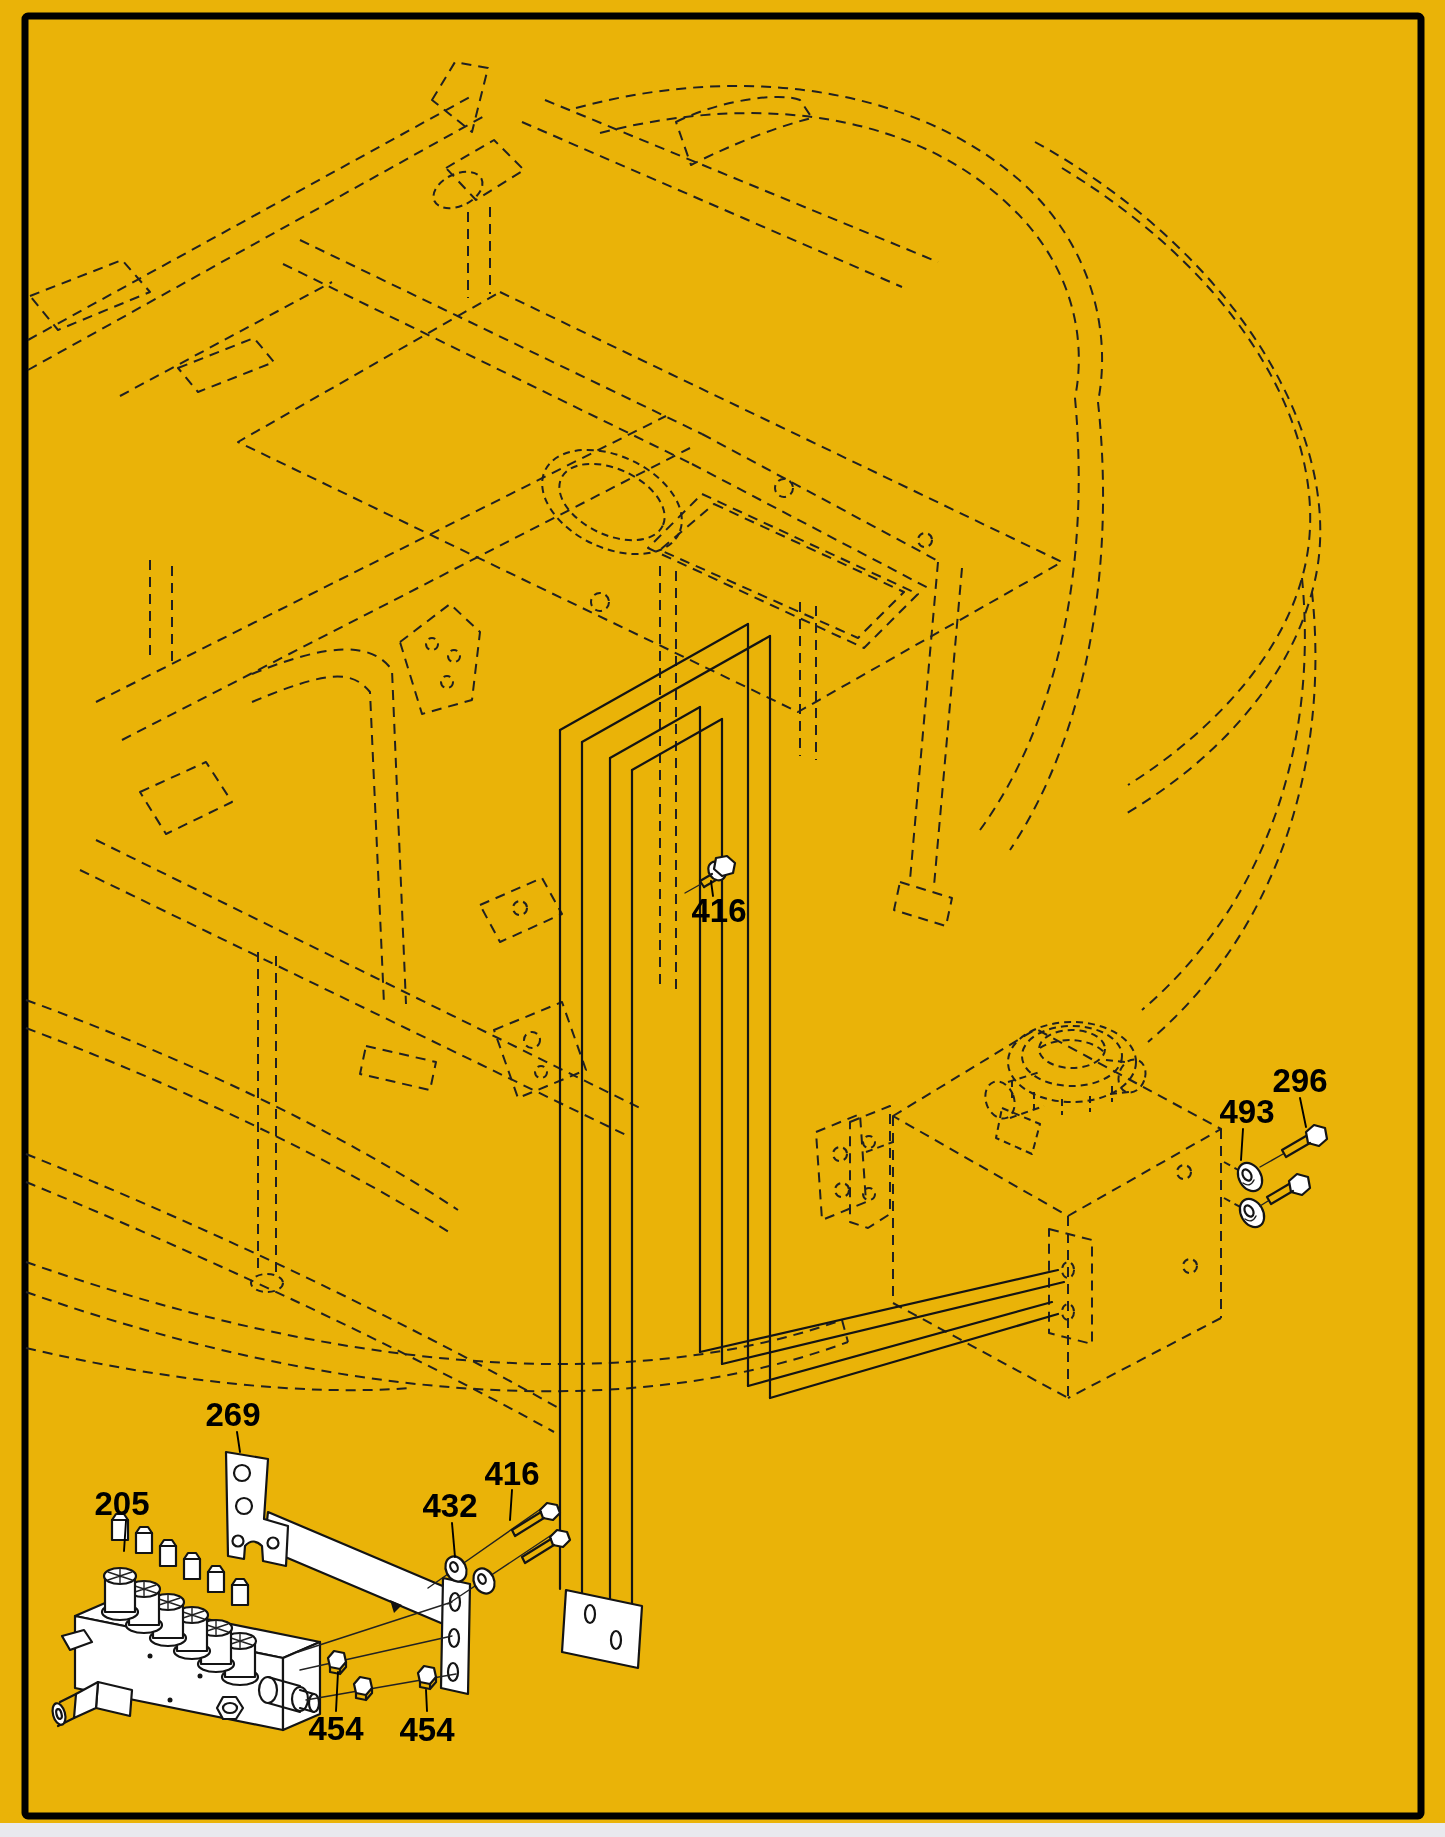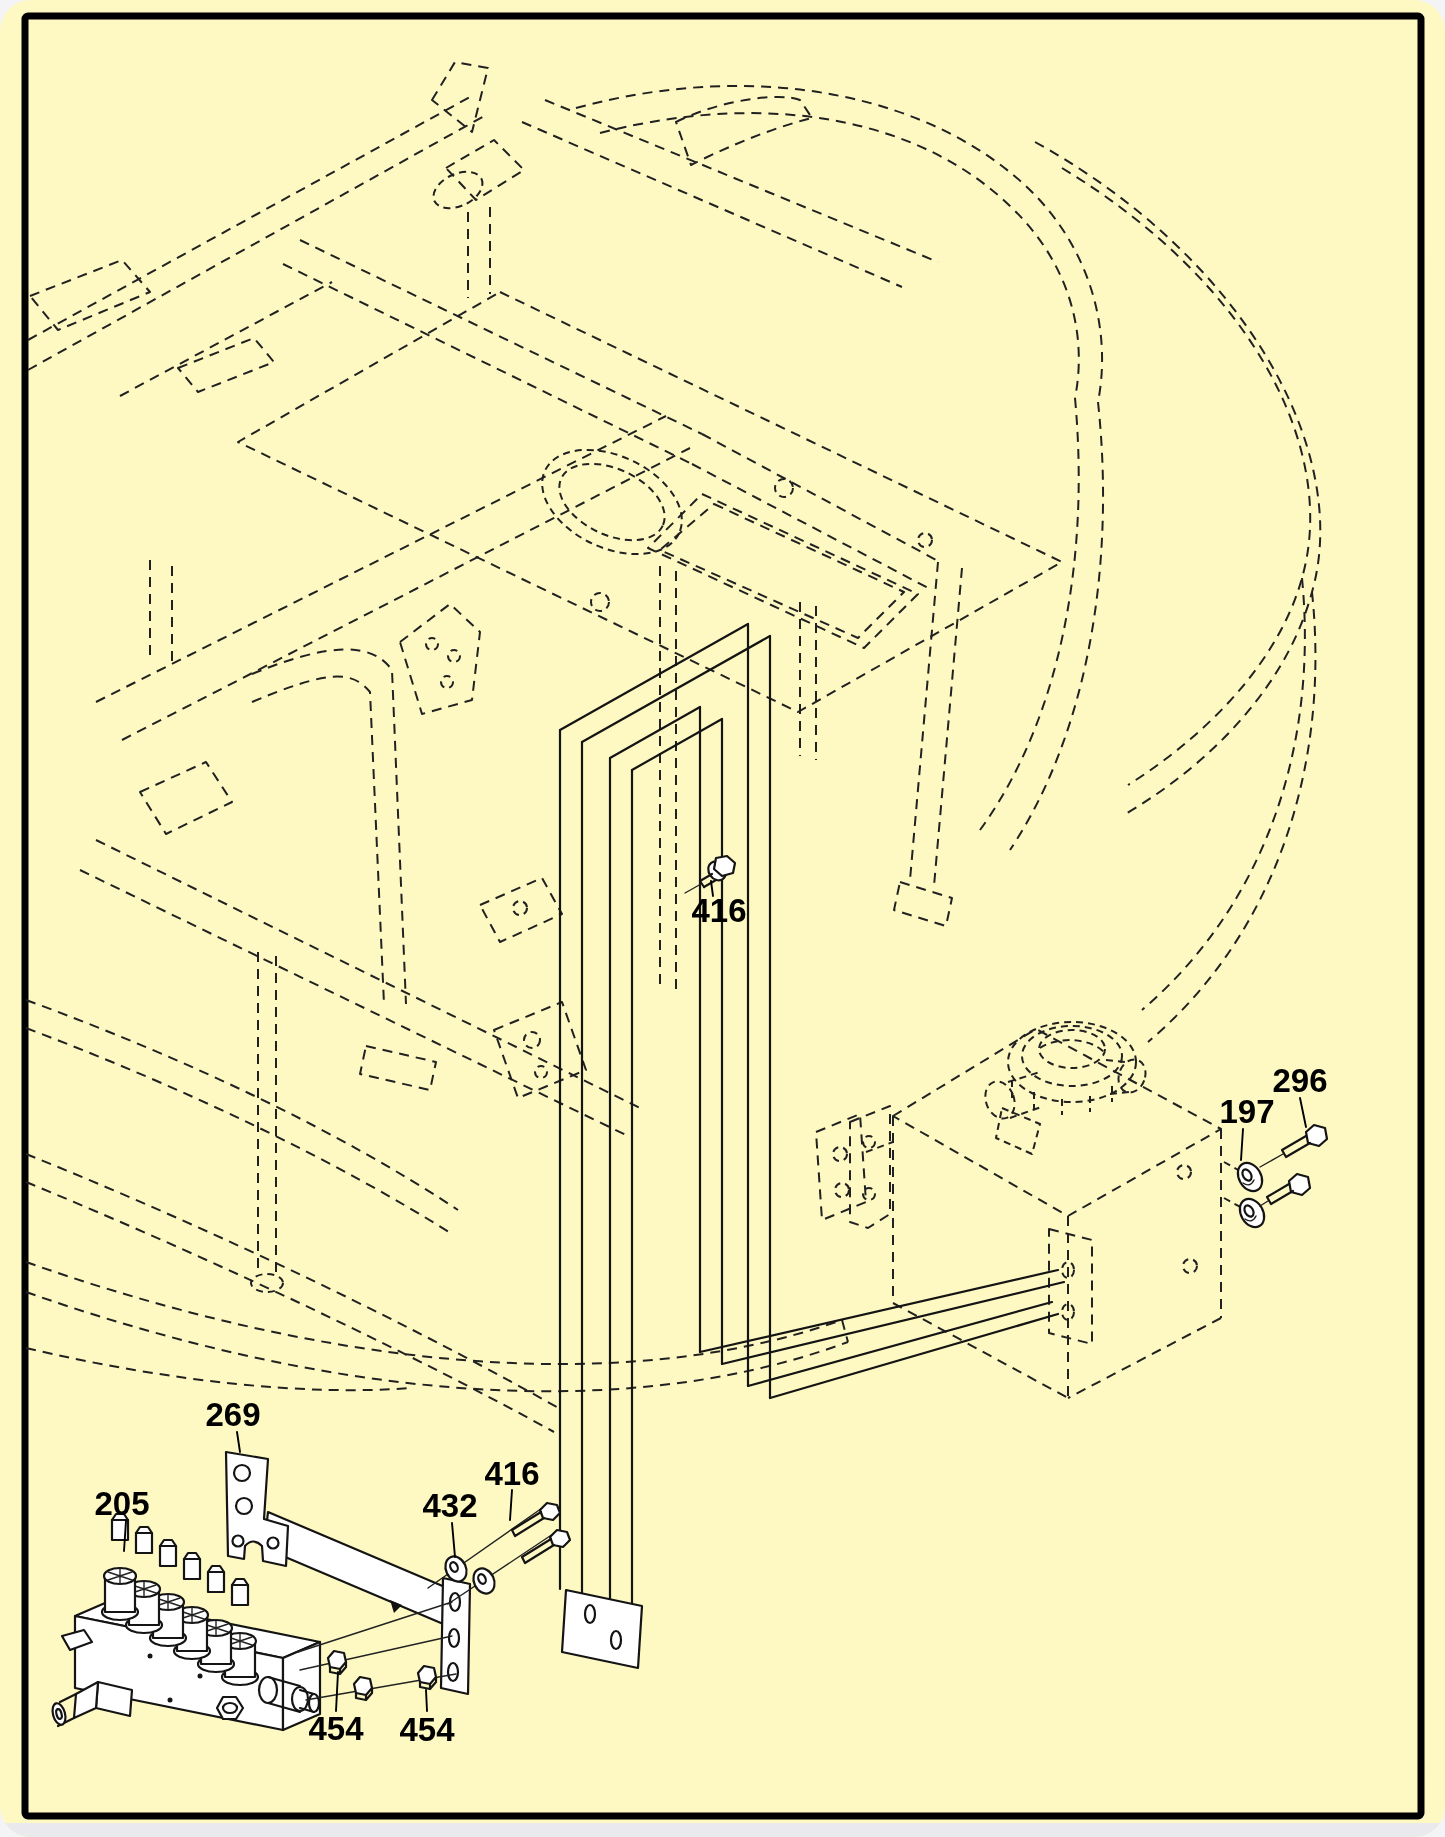--- a/index.html
+++ b/index.html
@@ -1,17 +1,17 @@
 <!DOCTYPE html>
 <html><head>
 <meta charset="utf-8">
 <style>
   html,body{margin:0;padding:0;background:#f4f4f6;}
-  #stage{position:relative;width:1445px;height:1837px;background:#fef9c3;overflow:hidden;
-         font-family:"Liberation Sans", sans-serif;border-radius:31px;}
+  #stage{position:relative;width:1445px;height:1837px;background:#eab308;overflow:hidden;
+         font-family:"Liberation Sans", sans-serif;}
   #drawing{position:absolute;left:0;top:0;width:1445px;height:1837px;}
   .callout{position:absolute;transform:translate(-50%,-50%);font-family:"Liberation Sans",sans-serif;
            font-weight:bold;font-size:33px;letter-spacing:0px;color:#000;white-space:nowrap;}
   .outside-strip{position:absolute;left:0;bottom:0;width:100%;height:14px;background:#e9e9ee;}
   svg .d{fill:none;stroke:#212121;stroke-width:2;stroke-dasharray:10 7;stroke-linecap:butt;stroke-linejoin:round;}
   svg .dd{fill:none;stroke:#212121;stroke-width:2;stroke-dasharray:7 5;stroke-linejoin:round;}
   svg .s{fill:none;stroke:#141414;stroke-width:2.2;stroke-linejoin:round;stroke-linecap:round;}
   svg .sw{fill:#ffffff;stroke:#141414;stroke-width:2.2;stroke-linejoin:round;}
   svg .t{fill:none;stroke:#222;stroke-width:1.4;stroke-linecap:round;}
   svg .ld{fill:none;stroke:#000;stroke-width:1.9;stroke-linecap:round;}
@@ -337,21 +337,21 @@
     <path class="ld" d="M237,1432 L240,1452"></path>
     <path class="ld" d="M126,1521 L124,1551"></path>
     <path class="ld" d="M452,1523 L455,1557"></path>
     <path class="ld" d="M512,1490 L510,1520"></path>
     <path class="ld" d="M336,1711 L338,1672"></path>
     <path class="ld" d="M427,1711 L426,1690"></path>
   </g>
 </svg>
 
   <div class="callout" style="left:719px;top:911px">416</div>
-  <div class="callout" style="left:1247px;top:1112px">197</div>
+  <div class="callout" style="left:1247px;top:1112px">493</div>
   <div class="callout" style="left:1300px;top:1081px">296</div>
   <div class="callout" style="left:233px;top:1415px">269</div>
   <div class="callout" style="left:122px;top:1504px">205</div>
   <div class="callout" style="left:450px;top:1506px">432</div>
   <div class="callout" style="left:512px;top:1474px">416</div>
   <div class="callout" style="left:336px;top:1729px">454</div>
   <div class="callout" style="left:427px;top:1730px">454</div>
 
   <div class="outside-strip"></div>
 </div>

